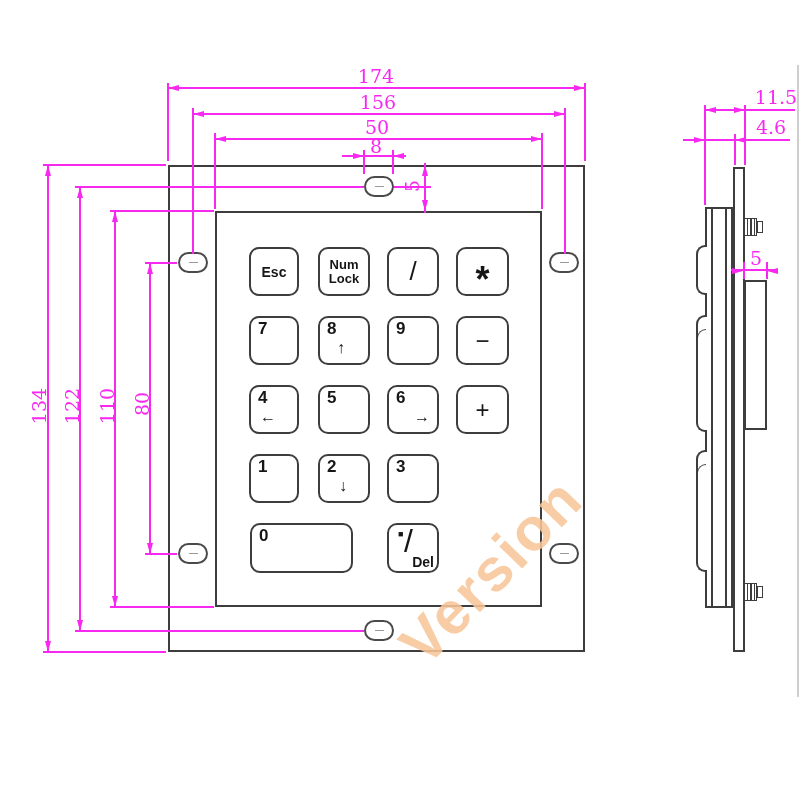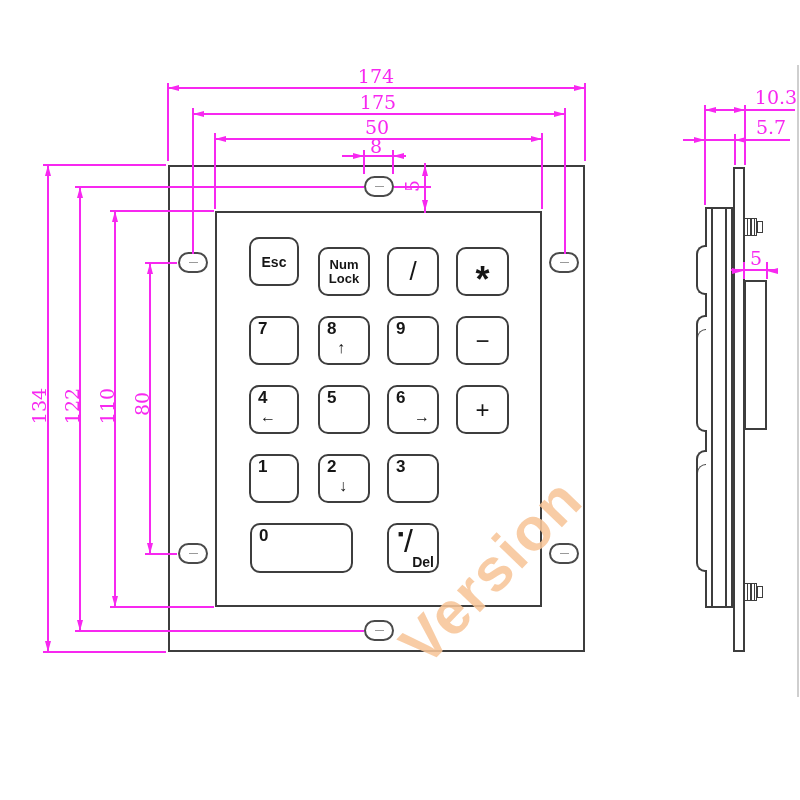--- a/index.html
+++ b/index.html
@@ -66,21 +66,21 @@
   <div class="hole" style="left:178px;top:543px;"></div>
   <div class="hole" style="left:549px;top:543px;"></div>
   <div class="hole" style="left:364px;top:620px;"></div>
   <div class="cmark" style="left:375px;top:186px;"></div>
   <div class="cmark" style="left:189px;top:262px;"></div>
   <div class="cmark" style="left:560px;top:262px;"></div>
   <div class="cmark" style="left:189px;top:553px;"></div>
   <div class="cmark" style="left:560px;top:553px;"></div>
   <div class="cmark" style="left:375px;top:630px;"></div>
 
-  <div class="key kcenter f-esc" style="left:249px;top:237px;width:50px;height:49px;">
+  <div class="key kcenter f-esc" style="left:249px;top:247px;width:50px;height:49px;">
     <span>Esc</span>
   </div>
   <div class="key numlock" style="left:318px;top:247px;width:52px;height:49px;">
     <span>Num</span>
     <span>Lock</span>
   </div>
   <div class="key kcenter f-slash" style="left:387px;top:247px;width:52px;height:49px;">
     <span>/</span>
   </div>
   <div class="key kcenter f-star" style="left:456px;top:247px;width:53px;height:49px;">
@@ -207,27 +207,27 @@
   <div class="tu" style="left:147px;top:263px;"></div>
   <div class="td" style="left:147px;top:543px;"></div>
   <div class="tl" style="left:705px;top:107px;"></div>
   <div class="tr" style="left:734px;top:107px;"></div>
   <div class="tr" style="left:694px;top:137px;"></div>
   <div class="tl" style="left:735px;top:137px;"></div>
   <div class="tr" style="left:732px;top:268px;"></div>
   <div class="tl" style="left:767px;top:268px;"></div>
 
   <div class="mt" style="left:352px;top:67px;width:48px;">174</div>
-  <div class="mt" style="left:354px;top:93px;width:48px;">175</div>
+  <div class="mt" style="left:354px;top:93px;width:48px;">156</div>
   <div class="mt" style="left:357px;top:118px;width:40px;">50</div>
   <div class="mt" style="left:366px;top:137px;width:20px;">8</div>
   <div class="mt rot" style="left:402px;top:177px;width:20px;">5</div>
   <div class="mt rot" style="left:15px;top:397px;width:48px;">134</div>
   <div class="mt rot" style="left:48px;top:397px;width:48px;">122</div>
   <div class="mt rot" style="left:83px;top:397px;width:48px;">110</div>
   <div class="mt rot" style="left:122px;top:395px;width:40px;">80</div>
-  <div class="mt" style="left:752px;top:88px;width:48px;">10.3</div>
-  <div class="mt" style="left:750px;top:118px;width:42px;">5.7</div>
+  <div class="mt" style="left:752px;top:88px;width:48px;">11.5</div>
+  <div class="mt" style="left:750px;top:118px;width:42px;">4.6</div>
   <div class="mt" style="left:748px;top:249px;width:16px;">5</div>
 
   <div id="wm">Version</div>
 
 </div>
 
 </body></html>

